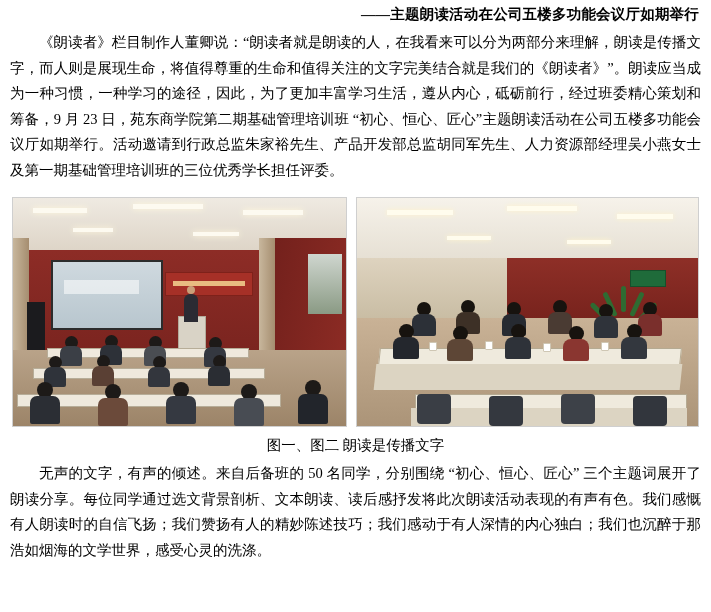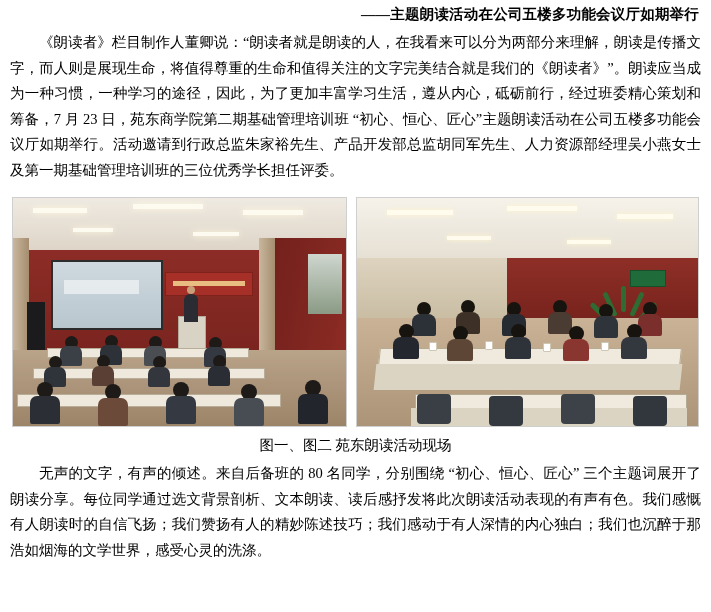--- a/index.html
+++ b/index.html
@@ -187,21 +187,21 @@
     text-indent: 2em;
   }
 </style>
 </head>
 <body>
 
 <div class="page">
 
   <div class="subtitle-line">——主题朗读活动在公司五楼多功能会议厅如期举行</div>
 
-  <div class="body-para">《朗读者》栏目制作人董卿说：“朗读者就是朗读的人，在我看来可以分为两部分来理解，朗读是传播文字，而人则是展现生命，将值得尊重的生命和值得关注的文字完美结合就是我们的《朗读者》”。朗读应当成为一种习惯，一种学习的途径，因此，为了更加丰富学习生活，遵从内心，砥砺前行，经过班委精心策划和筹备，7 月 23 日，苑东商学院第二期基础管理培训班 “初心、恒心、匠心”主题朗读活动在公司五楼多功能会议厅如期举行。活动邀请到行政总监朱家裕先生、产品开发部总监胡同军先生、人力资源部经理吴小燕女士及第一期基础管理培训班的三位优秀学长担任评委。</div>
+  <div class="body-para">《朗读者》栏目制作人董卿说：“朗读者就是朗读的人，在我看来可以分为两部分来理解，朗读是传播文字，而人则是展现生命，将值得尊重的生命和值得关注的文字完美结合就是我们的《朗读者》”。朗读应当成为一种习惯，一种学习的途径，因此，为了更加丰富学习生活，遵从内心，砥砺前行，经过班委精心策划和筹备，9 月 23 日，苑东商学院第二期基础管理培训班 “初心、恒心、匠心”主题朗读活动在公司五楼多功能会议厅如期举行。活动邀请到行政总监朱家裕先生、产品开发部总监胡同军先生、人力资源部经理吴小燕女士及第一期基础管理培训班的三位优秀学长担任评委。</div>
 
   <div class="photos">
 
     <div class="photo left p1">
       <div class="ceiling"></div>
       <div class="ceil-lamp" style="left:20px;top:10px;width:54px;height:5px;"></div>
       <div class="ceil-lamp" style="left:120px;top:6px;width:70px;height:5px;"></div>
       <div class="ceil-lamp" style="left:230px;top:12px;width:60px;height:5px;"></div>
       <div class="ceil-lamp" style="left:60px;top:30px;width:40px;height:4px;"></div>
       <div class="ceil-lamp" style="left:180px;top:34px;width:46px;height:4px;"></div>
@@ -312,17 +312,17 @@
       <div class="cup" style="left:186px;top:145px;"></div>
       <div class="cup" style="left:244px;top:144px;"></div>
 
       <div style="position:absolute;left:60px;top:196px;width:34px;height:30px;background:#3a3e45;border-radius:4px;"></div>
       <div style="position:absolute;left:132px;top:198px;width:34px;height:30px;background:#34383f;border-radius:4px;"></div>
       <div style="position:absolute;left:204px;top:196px;width:34px;height:30px;background:#3d4148;border-radius:4px;"></div>
       <div style="position:absolute;left:276px;top:198px;width:34px;height:30px;background:#32363d;border-radius:4px;"></div>
     </div>
   </div>
 
-  <div class="caption">图一、图二  苑东朗读活动现场</div>
-
-  <div class="tail-para">无声的文字，有声的倾述。来自后备班的 80 名同学，分别围绕 “初心、恒心、匠心” 三个主题词展开了朗读分享。每位同学通过选文背景剖析、文本朗读、读后感抒发将此次朗读活动表现的有声有色。我们感慨有人朗读时的自信飞扬；我们赞扬有人的精妙陈述技巧；我们感动于有人深情的内心独白；我们也沉醉于那浩如烟海的文学世界，感受心灵的洗涤。</div>
+  <div class="caption">图一、图二  朗读是传播文字</div>
+
+  <div class="tail-para">无声的文字，有声的倾述。来自后备班的 50 名同学，分别围绕 “初心、恒心、匠心” 三个主题词展开了朗读分享。每位同学通过选文背景剖析、文本朗读、读后感抒发将此次朗读活动表现的有声有色。我们感慨有人朗读时的自信飞扬；我们赞扬有人的精妙陈述技巧；我们感动于有人深情的内心独白；我们也沉醉于那浩如烟海的文学世界，感受心灵的洗涤。</div>
 
 </div>
 
 </body></html>

